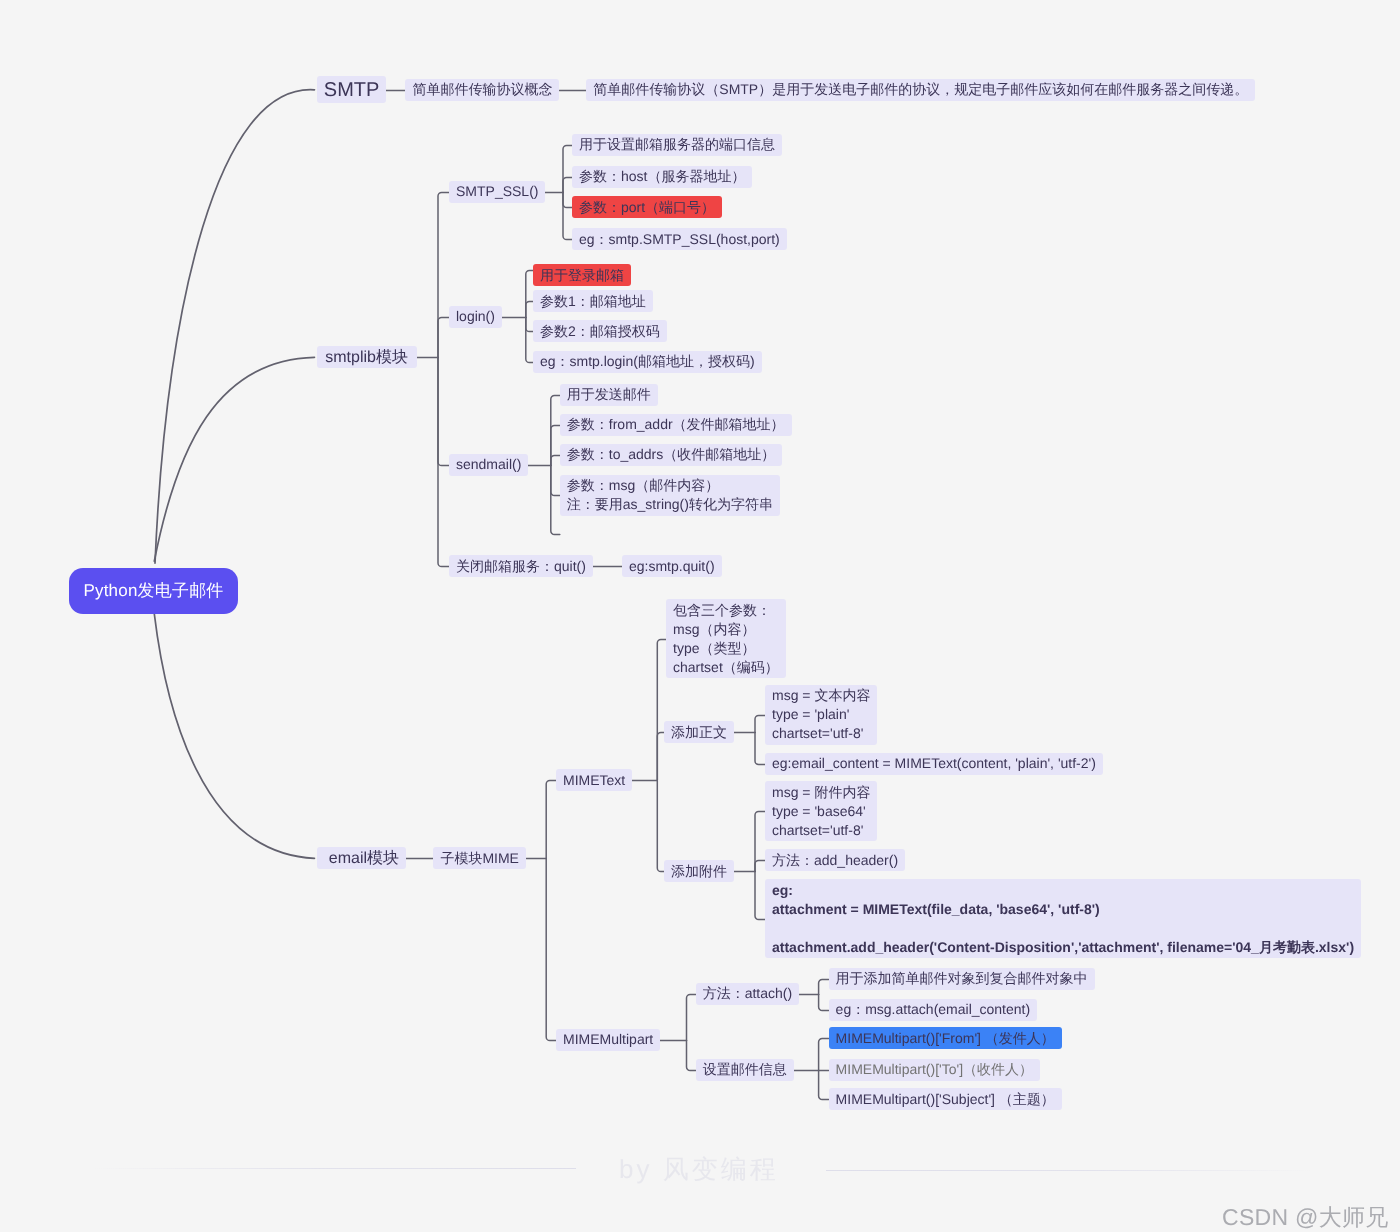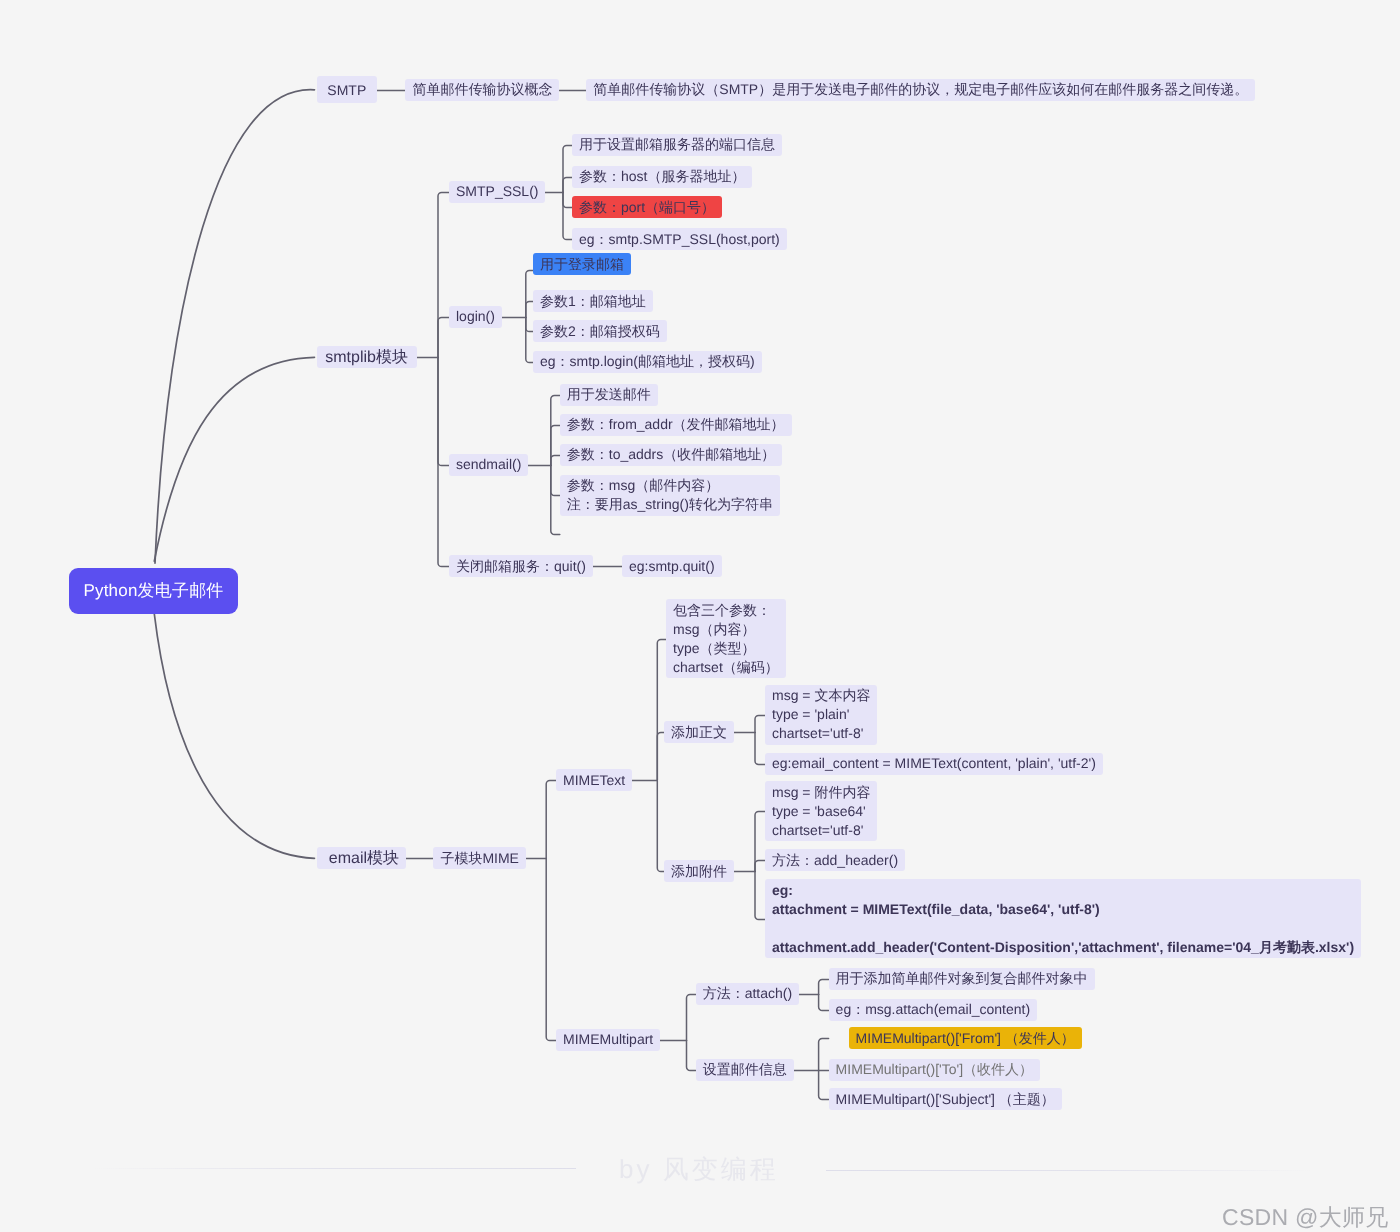--- a/index.html
+++ b/index.html
@@ -6,21 +6,21 @@
   html,body{margin:0;padding:0;}
   body{width:1400px;height:1232px;background:#f5f5f5;overflow:hidden;
        font-family:"Liberation Sans","DejaVu Sans",sans-serif;
        -webkit-font-smoothing:antialiased;text-rendering:geometricPrecision;}
   #stage{position:relative;width:1400px;height:1232px;background:#f5f5f5;}
   #links{position:absolute;left:0;top:0;width:1400px;height:1232px;}
   #nodes{position:absolute;left:0;top:0;width:1400px;height:1232px;will-change:opacity;opacity:0.9999;}
   .node{position:absolute;box-sizing:border-box;white-space:pre;
         color:#3c3557;background:#e6e4f8;border-radius:3px;
         font-size:14px;line-height:19px;padding:1.5px 7px;}
-  .node.root{background:#5b4ff0;color:#fff;border-radius:9px;
+  .node.root{background:#5b4ff0;color:#fff;border-radius:14px;
              font-size:17px;line-height:28px;padding:9px 11px;
              letter-spacing:0.2px;}
   .foot{position:absolute;color:#e9e9ef;font-size:26px;letter-spacing:3px;}
   .credit{position:absolute;color:#abacb1;font-size:23px;letter-spacing:0.3px;}
   .rule{position:absolute;height:1px;}
 </style>
 </head>
 <body style="background: rgb(245, 245, 245);">
 
 <div id="stage" style="background: rgb(245, 245, 245);">
@@ -75,31 +75,31 @@
       <path d="M818.6 1070.5V1042.1A3.6 3.6 0 0 1 822.2 1038.5H828.6" fill="none" stroke="#62616e" stroke-width="1.5" stroke-linecap="round"></path>
       <path d="M818.6 1070.5H828.6" fill="none" stroke="#62616e" stroke-width="1.5" stroke-linecap="round"></path>
       <path d="M818.6 1070.5V1095.9A3.6 3.6 0 0 0 822.2 1099.5H828.6" fill="none" stroke="#62616e" stroke-width="1.5" stroke-linecap="round"></path>
       <path d="M155.0 563.1 C 166.2 305.5, 217.7 83.1, 314.5 89.8" fill="none" stroke="#62616e" stroke-width="1.7" stroke-linecap="round"></path>
       <path d="M154.3 561.2 C 176.9 446.1, 217.3 359.6, 314.5 357.3" fill="none" stroke="#62616e" stroke-width="1.7" stroke-linecap="round"></path>
       <path d="M154.3 613.8 C 165.7 707.5, 201.4 853.4, 314.5 858.3" fill="none" stroke="#62616e" stroke-width="1.7" stroke-linecap="round"></path>
     </svg>
 
   <div id="nodes">
     <div class="node root" style="font-size: 17px; line-height: 28px; min-width: 169px; text-align: center; background: rgb(91, 79, 240); color: rgb(255, 255, 255); left: 69px; top: 568px;">Python发电子邮件</div>
-    <div class="node" style="font-size: 14px; line-height: 24px; min-width: 60px; text-align: center; background: rgb(230, 228, 248); color: rgb(60, 53, 87); left: 316.8px; top: 76.1px;">SMTP</div>
+    <div class="node" style="font-size: 20px; line-height: 24px; min-width: 60px; text-align: center; background: rgb(230, 228, 248); color: rgb(60, 53, 87); left: 316.8px; top: 76.1px;">SMTP</div>
     <div class="node" style="background: rgb(230, 228, 248); color: rgb(60, 53, 87); left: 405.4px; top: 78.5px;">简单邮件传输协议概念</div>
     <div class="node" style="background: rgb(230, 228, 248); color: rgb(60, 53, 87); left: 586.3px; top: 78.5px;">简单邮件传输协议（SMTP）是用于发送电子邮件的协议，规定电子邮件应该如何在邮件服务器之间传递。</div>
     <div class="node" style="font-size: 16px; min-width: 100px; text-align: center; background: rgb(230, 228, 248); color: rgb(60, 53, 87); left: 316.6px; top: 346px;">smtplib模块</div>
     <div class="node" style="background: rgb(230, 228, 248); color: rgb(60, 53, 87); left: 449px; top: 180.5px;">SMTP_SSL()</div>
     <div class="node" style="background: rgb(230, 228, 248); color: rgb(60, 53, 87); left: 572px; top: 133.5px;">用于设置邮箱服务器的端口信息</div>
     <div class="node" style="background: rgb(230, 228, 248); color: rgb(60, 53, 87); left: 572px; top: 165.5px;">参数：host（服务器地址）</div>
     <div class="node" style="background: #ef4444; color: rgb(60, 53, 87); left: 572px; top: 196.2px;">参数：port（端口号）</div>
     <div class="node" style="background: rgb(230, 228, 248); color: rgb(60, 53, 87); left: 572px; top: 228px;">eg：smtp.SMTP_SSL(host,port)</div>
     <div class="node" style="background: rgb(230, 228, 248); color: rgb(60, 53, 87); left: 449px; top: 305.5px;">login()</div>
-    <div class="node" style="background: #3b82f6; color: rgb(60, 53, 87); left: 532.9px; top: 253px;">用于登录邮箱</div>
+    <div class="node" style="background: #ef4444; color: rgb(60, 53, 87); left: 532.9px; top: 264px;">用于登录邮箱</div>
     <div class="node" style="background: rgb(230, 228, 248); color: rgb(60, 53, 87); left: 532.9px; top: 290.2px;">参数1：邮箱地址</div>
     <div class="node" style="background: rgb(230, 228, 248); color: rgb(60, 53, 87); left: 532.9px; top: 320.1px;">参数2：邮箱授权码</div>
     <div class="node" style="background: rgb(230, 228, 248); color: rgb(60, 53, 87); left: 532.9px; top: 350.5px;">eg：smtp.login(邮箱地址，授权码)</div>
     <div class="node" style="background: rgb(230, 228, 248); color: rgb(60, 53, 87); left: 449px; top: 453.5px;">sendmail()</div>
     <div class="node" style="background: rgb(230, 228, 248); color: rgb(60, 53, 87); left: 559.8px; top: 383.5px;">用于发送邮件</div>
     <div class="node" style="background: rgb(230, 228, 248); color: rgb(60, 53, 87); left: 559.8px; top: 413.5px;">参数：from_addr（发件邮箱地址）</div>
     <div class="node" style="background: rgb(230, 228, 248); color: rgb(60, 53, 87); left: 559.8px; top: 443.5px;">参数：to_addrs（收件邮箱地址）</div>
     <div class="node" style="background: rgb(230, 228, 248); color: rgb(60, 53, 87); left: 559.8px; top: 474.5px;">参数：msg（邮件内容）
 注：要用as_string()转化为字符串</div>
     <div class="node" style="background: rgb(230, 228, 248); color: rgb(60, 53, 87); left: 449px; top: 555px;">关闭邮箱服务：quit()</div>
@@ -123,21 +123,21 @@
     <div class="node" style="background: rgb(230, 228, 248); color: rgb(60, 53, 87); left: 765px; top: 849.2px;">方法：add_header()</div>
     <div class="node" style="background: rgb(230, 228, 248); color: rgb(60, 53, 87); left: 765px; top: 879.4px; font-weight: bold;">eg:
 attachment = MIMEText(file_data, 'base64', 'utf-8')
 
 attachment.add_header('Content-Disposition','attachment', filename='04_月考勤表.xlsx')</div>
     <div class="node" style="background: rgb(230, 228, 248); color: rgb(60, 53, 87); left: 556px; top: 1028.7px;">MIMEMultipart</div>
     <div class="node" style="background: rgb(230, 228, 248); color: rgb(60, 53, 87); left: 695.7px; top: 982.9px;">方法：attach()</div>
     <div class="node" style="background: rgb(230, 228, 248); color: rgb(60, 53, 87); left: 828.6px; top: 967.9px;">用于添加简单邮件对象到复合邮件对象中</div>
     <div class="node" style="background: rgb(230, 228, 248); color: rgb(60, 53, 87); left: 828.6px; top: 998.7px;">eg：msg.attach(email_content)</div>
     <div class="node" style="background: rgb(230, 228, 248); color: rgb(60, 53, 87); left: 695.7px; top: 1058.7px;">设置邮件信息</div>
-    <div class="node" style="background: #eab308; color: rgb(60, 53, 87); left: 828.6px; top: 1027.2px; margin-left: 20px;">MIMEMultipart()['From'] （发件人）</div>
+    <div class="node" style="background: #3b82f6; color: rgb(60, 53, 87); left: 828.6px; top: 1027.2px;">MIMEMultipart()['From'] （发件人）</div>
     <div class="node" style="background: rgb(230, 228, 248); color: #737373; left: 828.6px; top: 1058.7px;">MIMEMultipart()['To']（收件人）</div>
     <div class="node" style="background: rgb(230, 228, 248); color: rgb(60, 53, 87); left: 828.6px; top: 1088.2px;">MIMEMultipart()['Subject'] （主题）</div>
   </div>
 
   <div class="rule" style="left:95px;top:1168px;width:481px;
               background:linear-gradient(90deg,#f5f5f5 0%,#e2e2ec 45%,#dedeea 100%);"></div>
   <div class="foot" style="left: 619px; top: 1152px; color: rgb(231, 231, 237);">by 风变编程</div>
   <div class="rule" style="left:826px;top:1170px;width:487px;
               background:linear-gradient(90deg,#dedeea 0%,#e2e2ec 55%,#f5f5f5 100%);"></div>
   <div class="credit" style="left: 1222px; top: 1202px; color: rgb(171, 172, 177);">CSDN @大师兄6668</div>

